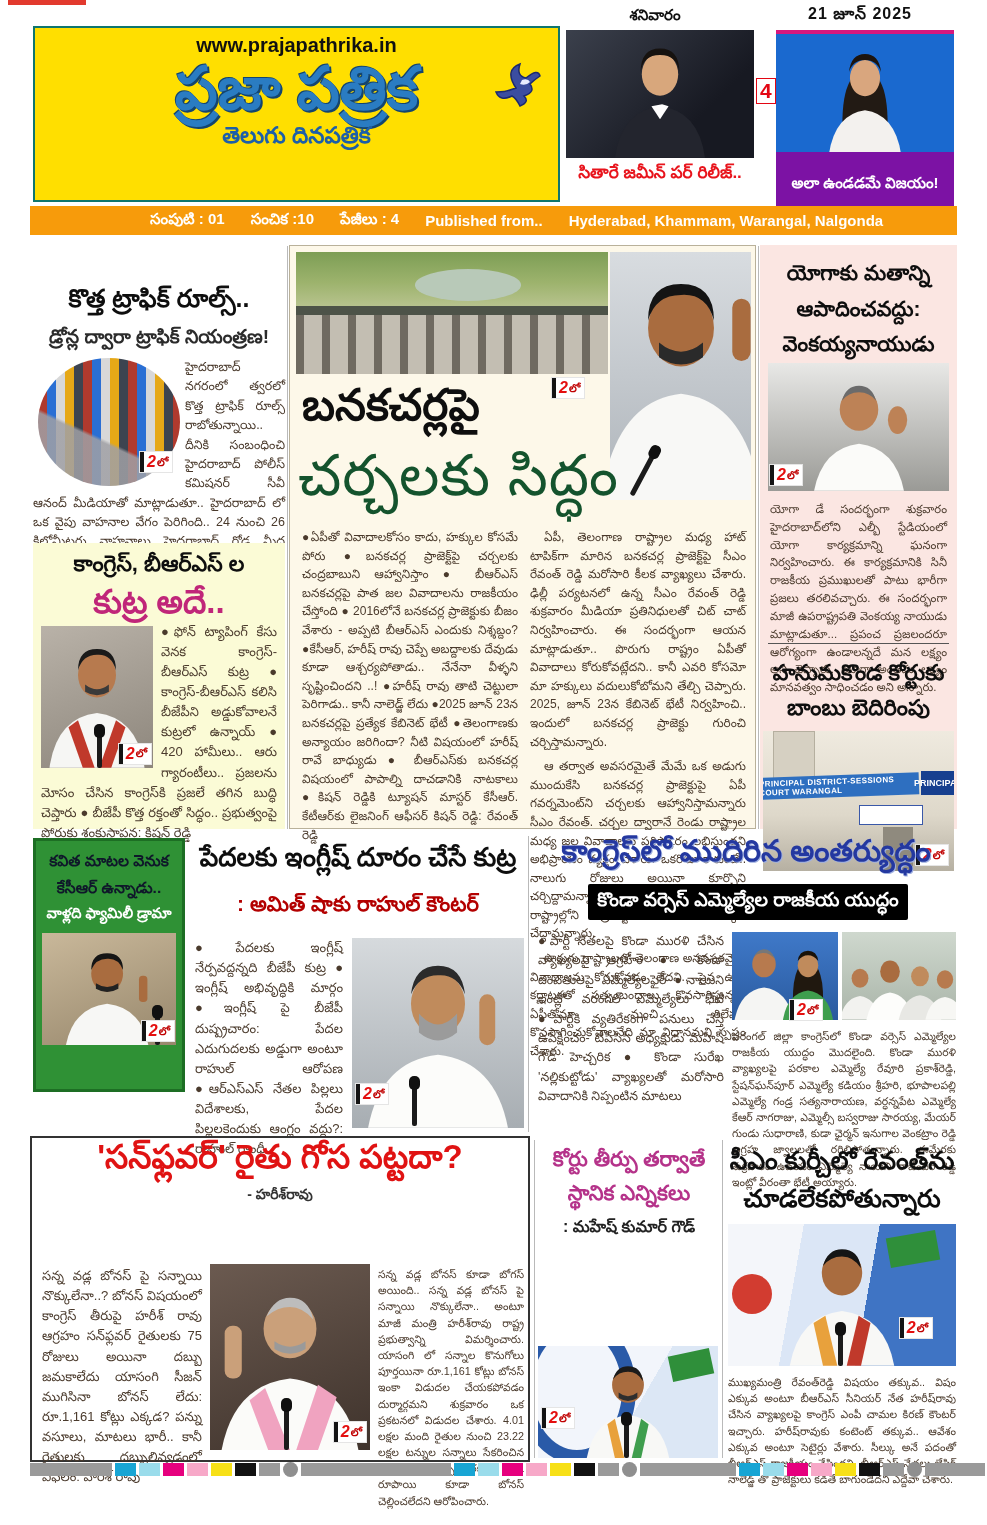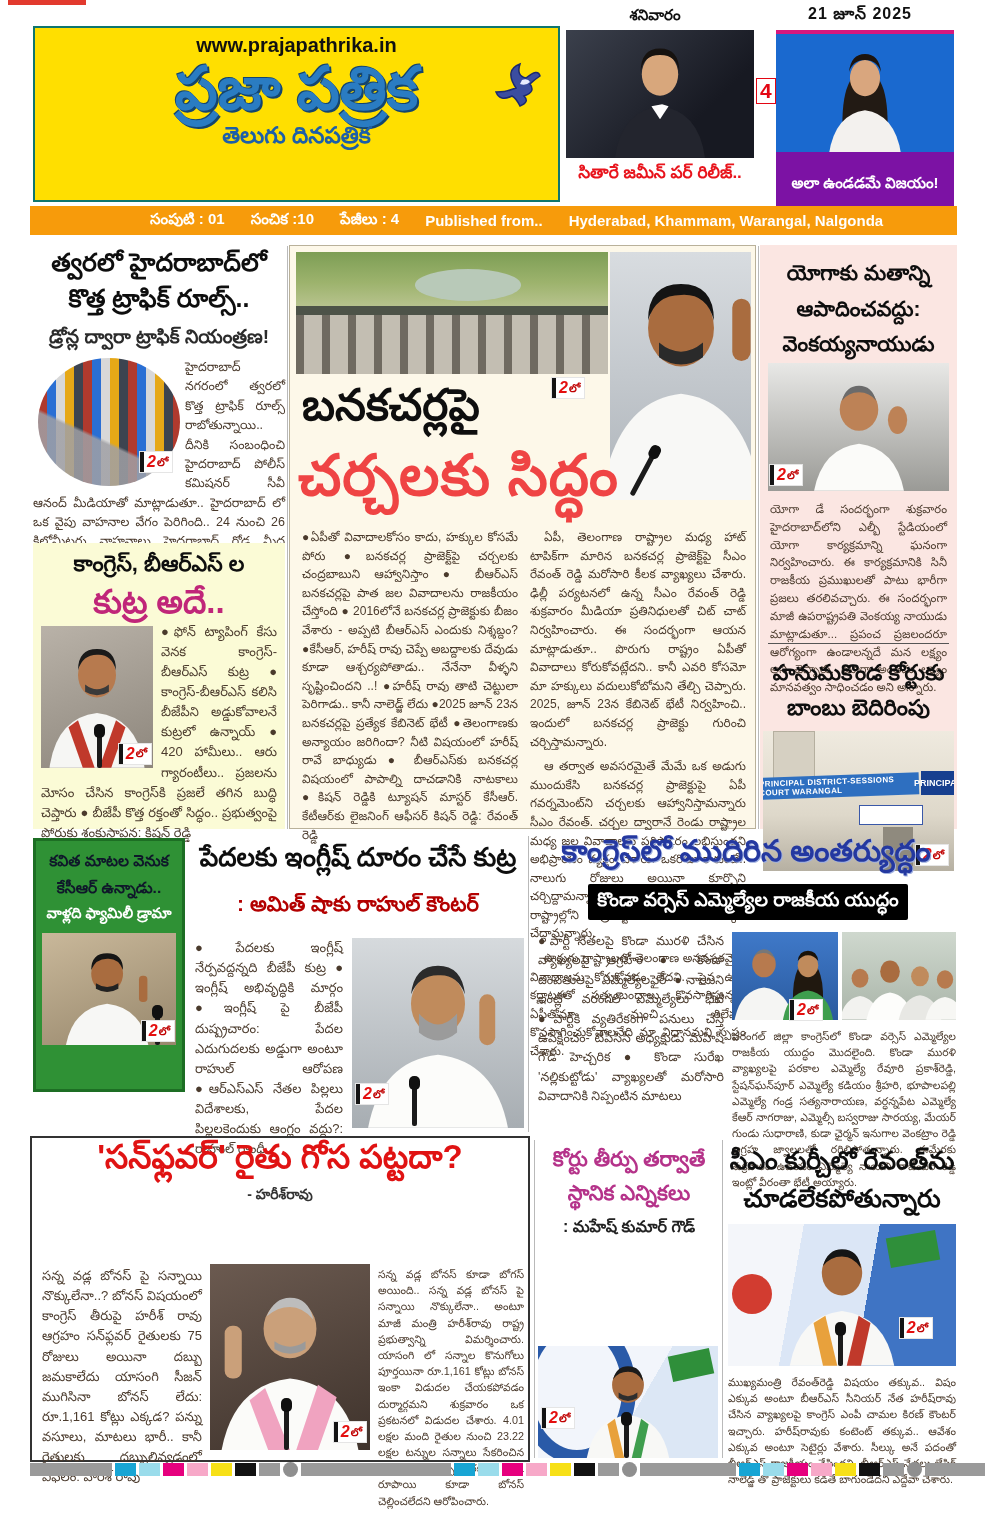--- a/index.html
+++ b/index.html
@@ -22,21 +22,21 @@
   .promo-cap-red{color:#e8141c;font-weight:bold;font-size:17px;}
   .promo-cap-box{background:#7c12a4;color:#fff;font-weight:bold;font-size:15px;
                  display:flex;align-items:center;justify-content:center;}
   .page4{color:#e30613;background:#fff;font-weight:bold;font-size:21px;border:1px solid #e30613;
          padding:0 3px;line-height:24px;}
   .infobar{background:#f79b0b;color:#fff;font-weight:bold;font-size:15px;
            display:flex;align-items:center;gap:26px;padding-left:120px;box-sizing:border-box;}
 
   
   .hl-black{font-weight:bold;color:#0e0e0e;}
-  .hl-red{font-weight:bold;color:#ef4444;}
+  .hl-red{font-weight:normal;color:#14532d;}
   .body-tel{color:#4a3a2c;line-height:1.55;}
   .vline{position:absolute;width:1px;background:#b9b9b9;}
   .hline{position:absolute;height:1px;background:#9a9a9a;}
 
   
   .b2{position:absolute;display:flex;align-items:center;background:#fff;height:20px;
       border-left:4px solid #141414;padding:0 4px 0 3px;box-shadow:0 0 0 1px #e5e5e5;}
   .b2 .n{color:#e40f0f;font-weight:bold;font-style:italic;font-size:16px;line-height:1;}
   .b2 .t{color:#c00000;font-weight:bold;font-size:11px;margin-left:1px;line-height:1;}
 
@@ -112,21 +112,20 @@
   <div class="abs promo-cap-box" style="left:776px;top:152px;width:178px;height:64px;">అలా ఉండడమే విజయం!</div>
 
   <div class="abs infobar" style="left:30px;top:206px;width:927px;height:29px;">
     <span>సంపుటి : 01</span>
     <span>సంచిక :10</span>
     <span>పేజీలు : 4</span>
     <span>Published from..</span>
     <span>Hyderabad,  Khammam,  Warangal,  Nalgonda</span>
   </div>
 
-  <div class="abs ctr hl-black" style="left:33px;top:248px;width:252px;font-size:25px;">త్వరలో హైదరాబాద్‌లో</div>
   <div class="abs ctr hl-black" style="left:33px;top:284px;width:252px;font-size:25px;">కొత్త ట్రాఫిక్ రూల్స్..</div>
   <div class="abs ctr" style="left:33px;top:326px;width:252px;font-size:19px;font-weight:bold;color:#2b2b2b;">డ్రోన్ల ద్వారా ట్రాఫిక్ నియంత్రణ!</div>
 
   <div class="photo" style="left:38px;top:358px;width:142px;height:128px;border-radius:50%;
        background:
         linear-gradient(25deg,rgba(160,160,165,.85) 38%,transparent 40%),
         repeating-linear-gradient(90deg,#b03a2e 0 9px,#2a6fd4 9px 18px,#d8d8d8 18px 27px,#e6a817 27px 36px,#3d4450 36px 45px);"></div>
   <div class="b2" style="left:140px;top:452px;">
     <span class="n">2</span>
       <span class="t">లో</span>

